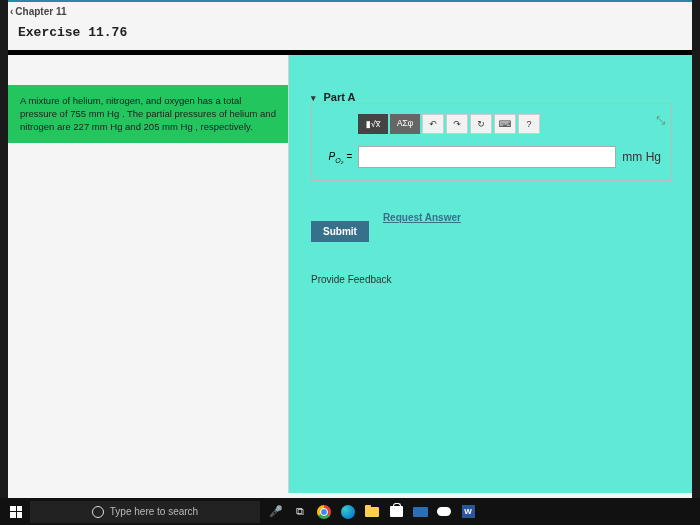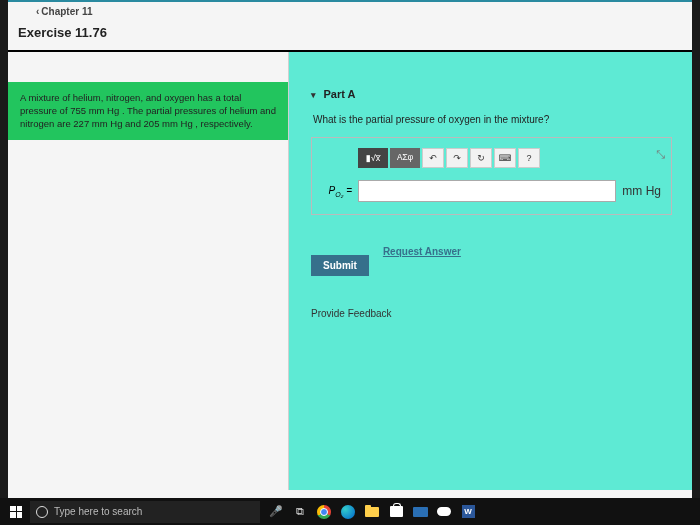--- a/index.html
+++ b/index.html
@@ -13,31 +13,32 @@
   }
   .screen {
     background: #f5f5f5;
     width: 684px;
     height: 498px;
     margin: 0 8px;
     border-top: 2px solid #2a8aa0;
     position: relative;
   }
   .header-bar {
-    padding: 4px 28px 2px;
+    padding: 4px 2px 2px;
     font-size: 10px;
   }
   .back-link { color: #444; cursor: pointer; font-weight: bold; }
   .back-link::before { content: "‹"; font-weight: bold; margin-right:2px;}
   .exercise-title {
     font-size: 13px;
     font-weight: bold;
     color: #222;
     padding: 6px 10px 10px;
-    border-bottom: 2px solid #000000;
+    border-bottom: 5px solid #000000;
+    font-family: Liberation Mono, monospace;
   }
   .content {
     display: flex;
     height: calc(100% - 58px);
   }
   .left-col {
     width: 280px;
     padding: 30px 0 0 0;
   }
   .problem-box {
@@ -154,20 +155,21 @@
     background: #222;
     height: 22px;
     width: 230px;
     display: flex;
     align-items: center;
     padding: 0 6px;
     color: #bbb;
     font-size: 10px;
     gap: 6px;
     margin-right: 4px;
+    justify-content: center;
   }
   .small-ic { width: 24px; }
   .circle { width:12px;height:12px;border:1.5px solid #ddd;border-radius:50%; }
   .winlogo {
     width: 12px; height: 12px;
     display: grid; grid-template-columns: 1fr 1fr; grid-template-rows: 1fr 1fr; gap:1px;
   }
   .winlogo div { background: #fff; }
   .chrome { width: 14px; height: 14px; border-radius: 50%; background: conic-gradient(#ea4335 0 120deg,#34a853 120deg 240deg,#fbbc05 240deg 360deg); position:relative;}
   .chrome::after{content:"";position:absolute;inset:3px;border-radius:50%;background:#4285f4;border:1.5px solid #fff;}
@@ -191,21 +193,20 @@
 
   <div class="exercise-title">Exercise 11.76</div>
 
   <div class="content">
     <div class="left-col">
       <div class="problem-box">A mixture of helium, nitrogen, and oxygen has a total pressure of 755 mm Hg . The partial pressures of helium and nitrogen are 227 mm Hg and 205 mm Hg , respectively.</div>
     </div>
 
     <div class="right-col">
       <div class="part-header">Part A</div>
-      <div class="part-q">What is the partial pressure of oxygen in the mixture?</div>
 
       <div class="answer-box">
         <span class="cursor-hint">⤡</span>
         <div class="tool-row">
           <div class="tool-btn dark">▮√x̅</div>
           <div class="tool-btn dark2">ΑΣφ</div>
           <div class="tool-btn">↶</div>
           <div class="tool-btn">↷</div>
           <div class="tool-btn">↻</div>
           <div class="tool-btn">⌨</div>

